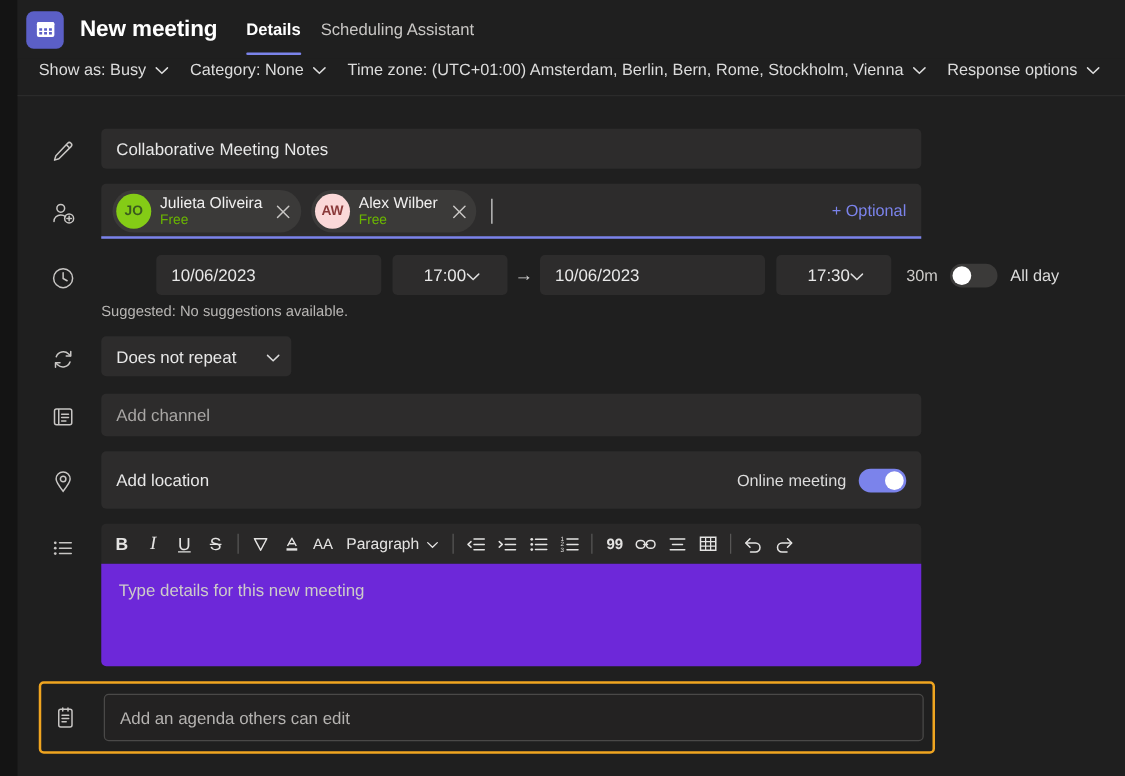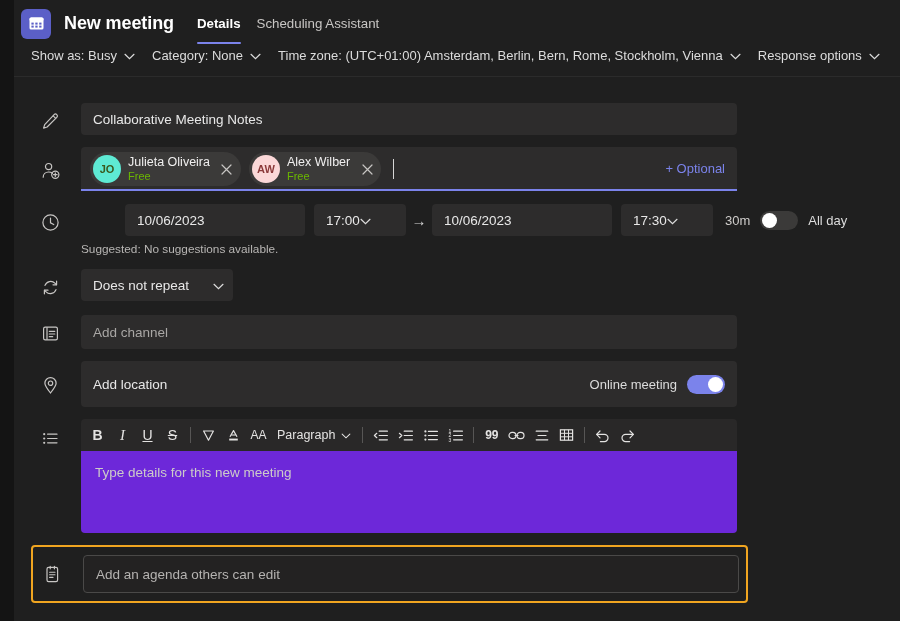--- a/index.html
+++ b/index.html
@@ -145,21 +145,21 @@
   .optional-link {
     position: absolute; right: 12px; top: 14px;
     font-size: 13px; color: #7b83eb; cursor: pointer;
   }
 
   
   .dt-row { display: flex; align-items: center; padding-left: 44px; }
   .dt-date { width: 180px; height: 32px; padding: 0 12px; }
   .dt-time {
     width: 92px; height: 32px; padding: 0 9px 0 12px;
-    justify-content: flex-start; cursor: pointer;
+    justify-content: center; cursor: pointer;
   }
   .arrow { width: 26px; text-align: center; color: #d6d6d6; font-size: 15px; }
   .dur { font-size: 13px; color: #cfcdcb; margin: 0 10px 0 12px; }
   .toggle {
     width: 38px; height: 19px; border-radius: 10px;
     position: relative; cursor: pointer; flex: none;
   }
   .toggle .knob {
     position: absolute; top: 2px; width: 15px; height: 15px;
     border-radius: 50%; background: #ffffff;
@@ -325,21 +325,21 @@
         <svg width="20" height="20" viewBox="0 0 20 20">
           <circle cx="7.6" cy="5.6" r="3.1" fill="none" stroke="#c8c6c4" stroke-width="1.2"></circle>
           <path d="M2.2 16.2 c0-3.1 2.4-5.2 5.4-5.2 c1.5 0 2.8 0.5 3.8 1.3" fill="none" stroke="#c8c6c4" stroke-width="1.2" stroke-linecap="round"></path>
           <circle cx="14.3" cy="13.7" r="3.6" fill="none" stroke="#c8c6c4" stroke-width="1.2"></circle>
           <path d="M14.3 11.9 v3.6 M12.5 13.7 h3.6" stroke="#c8c6c4" stroke-width="1.2" stroke-linecap="round"></path>
         </svg>
       </div>
       <div class="att-wrap">
         <div class="field att-field">
           <div class="pill">
-            <div class="avatar" style="background:#5eead4;color:#3a5a1e;">JO</div>
+            <div class="avatar" style="background:#84cc16;color:#3a5a1e;">JO</div>
             <div class="pill-txt">
               <div class="pill-name">Julieta Oliveira</div>
               <div class="pill-status">Free</div>
             </div>
             <div class="pill-x">
               <svg width="11" height="11" viewBox="0 0 11 11">
                   <path d="M1 1 L10 10 M10 1 L1 10" stroke="#c7c5c3" stroke-width="1.2" stroke-linecap="round"></path>
                 </svg>
             </div>
           </div>

